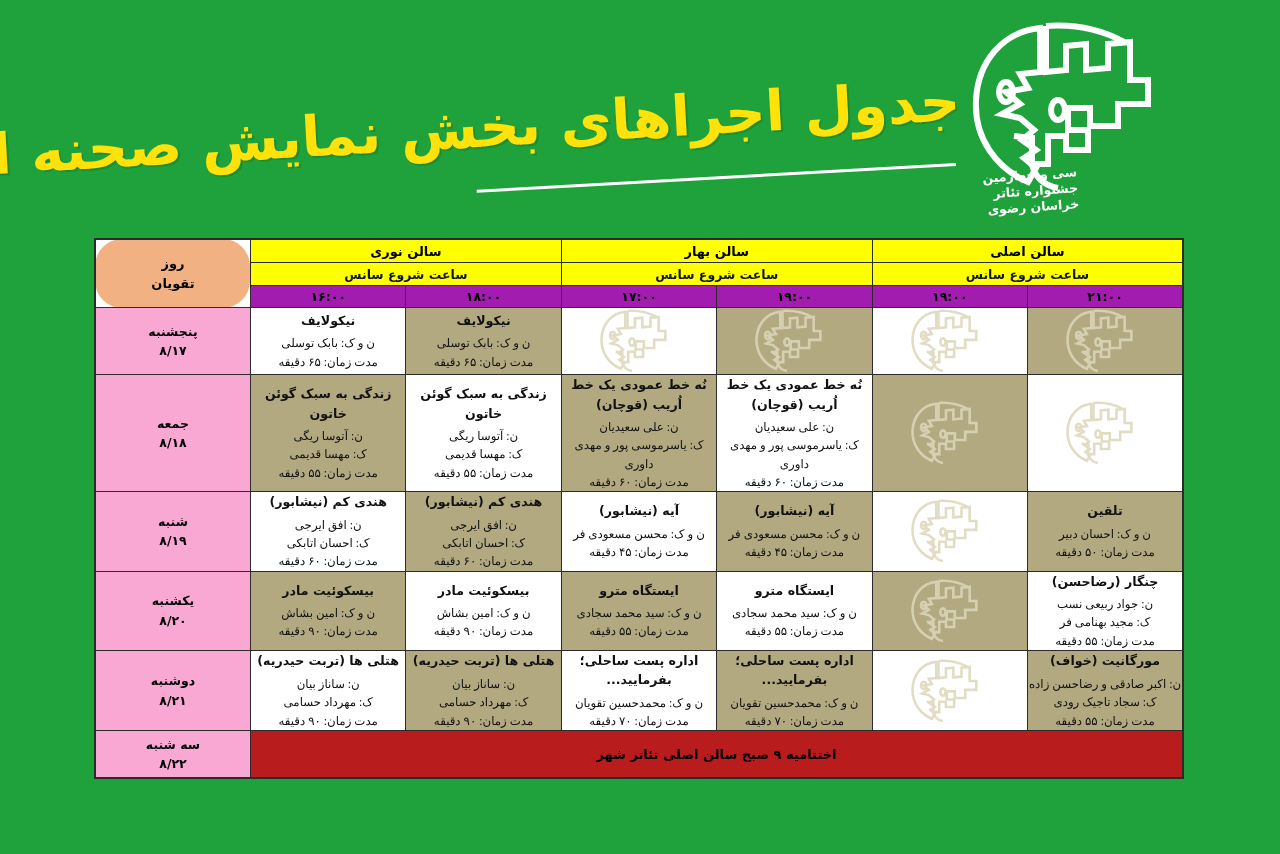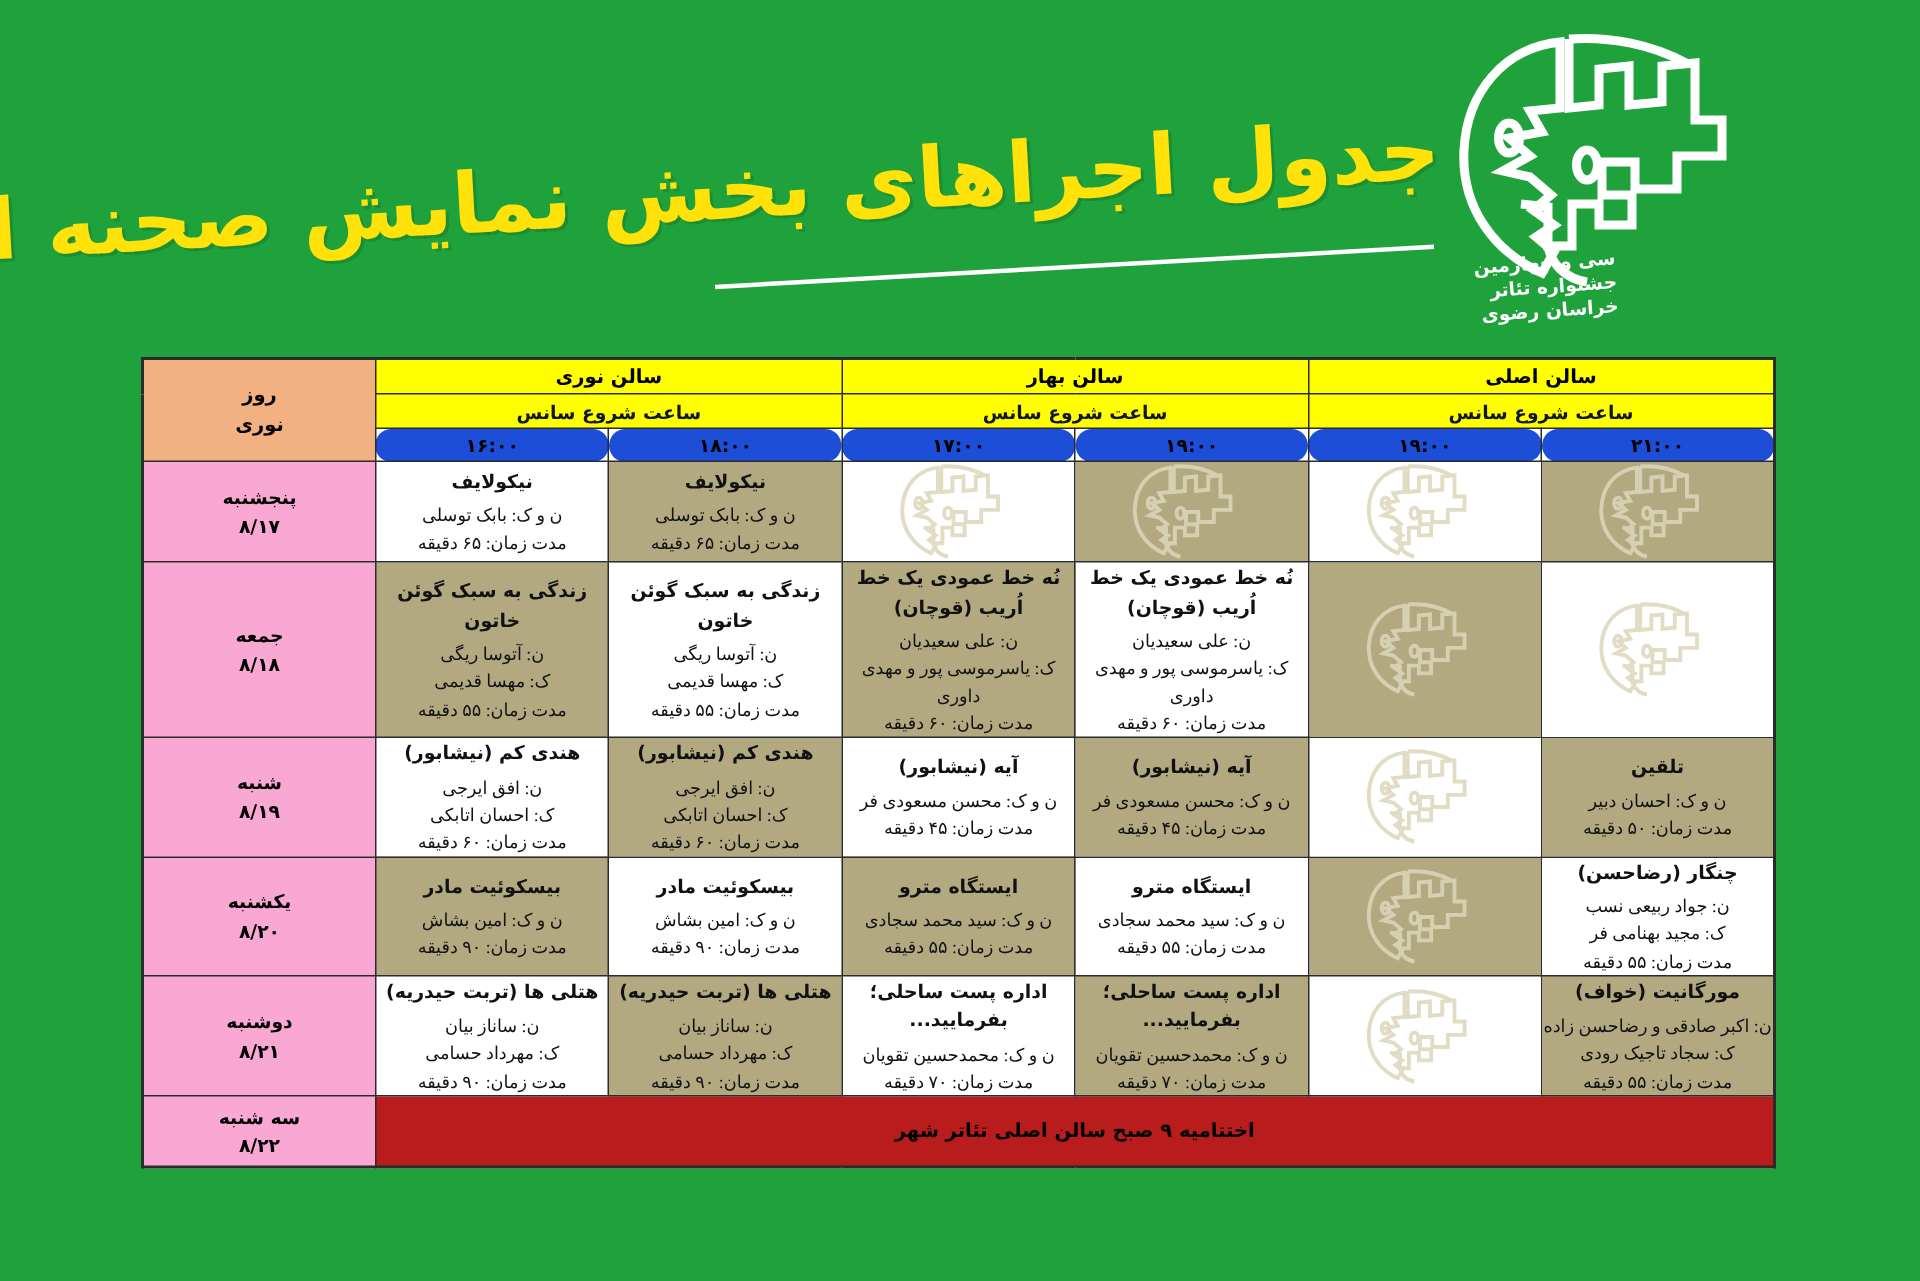--- a/index.html
+++ b/index.html
@@ -78,29 +78,29 @@
     background:#ffff00;color:#000000;
     font-size:13px;font-weight:bold;
     height:22px;
   }
   .sans-head{
     background:#ffff00;color:#0f172a;
     font-size:12.5px;font-weight:bold;
     height:22px;
   }
   .time-head{
-    background:#1d4ed8;color:#000;
+    background:#a21caf;color:#000;
     font-size:12.5px;font-weight:bold;
     height:21px;
-    border-radius:11px;
   }
   .daycol-head{
     background:#f2b183;color:#000;
     font-size:13px;font-weight:bold;
     line-height:1.5;
+    border-radius:27px;
   }
   .daycell{
     background:#f9a8d4;color:#000;
     font-size:12.5px;font-weight:bold;
     line-height:1.55;
     width:56px;
     margin-left:46px;
   }
   .show{
     font-size:11.8px;color:#111;
@@ -162,21 +162,21 @@
 
   <div class="table-wrap">
     <table class="sched">
       <thead>
         <tr>
           <th class="hall-head" colspan="2">سالن اصلی</th>
           <th class="hall-head" colspan="2">سالن بهار</th>
           <th class="hall-head" colspan="2">سالن نوری</th>
           <th class="daycol-head" rowspan="3">
             <div>روز</div>
-            <div>نوری</div>
+            <div>تقویان</div>
           </th>
         </tr>
         <tr>
           <th class="sans-head" colspan="2">ساعت شروع سانس</th>
           <th class="sans-head" colspan="2">ساعت شروع سانس</th>
           <th class="sans-head" colspan="2">ساعت شروع سانس</th>
         </tr>
         <tr>
           <th class="time-head">۲۱:۰۰</th>
           <th class="time-head">۱۹:۰۰</th>

